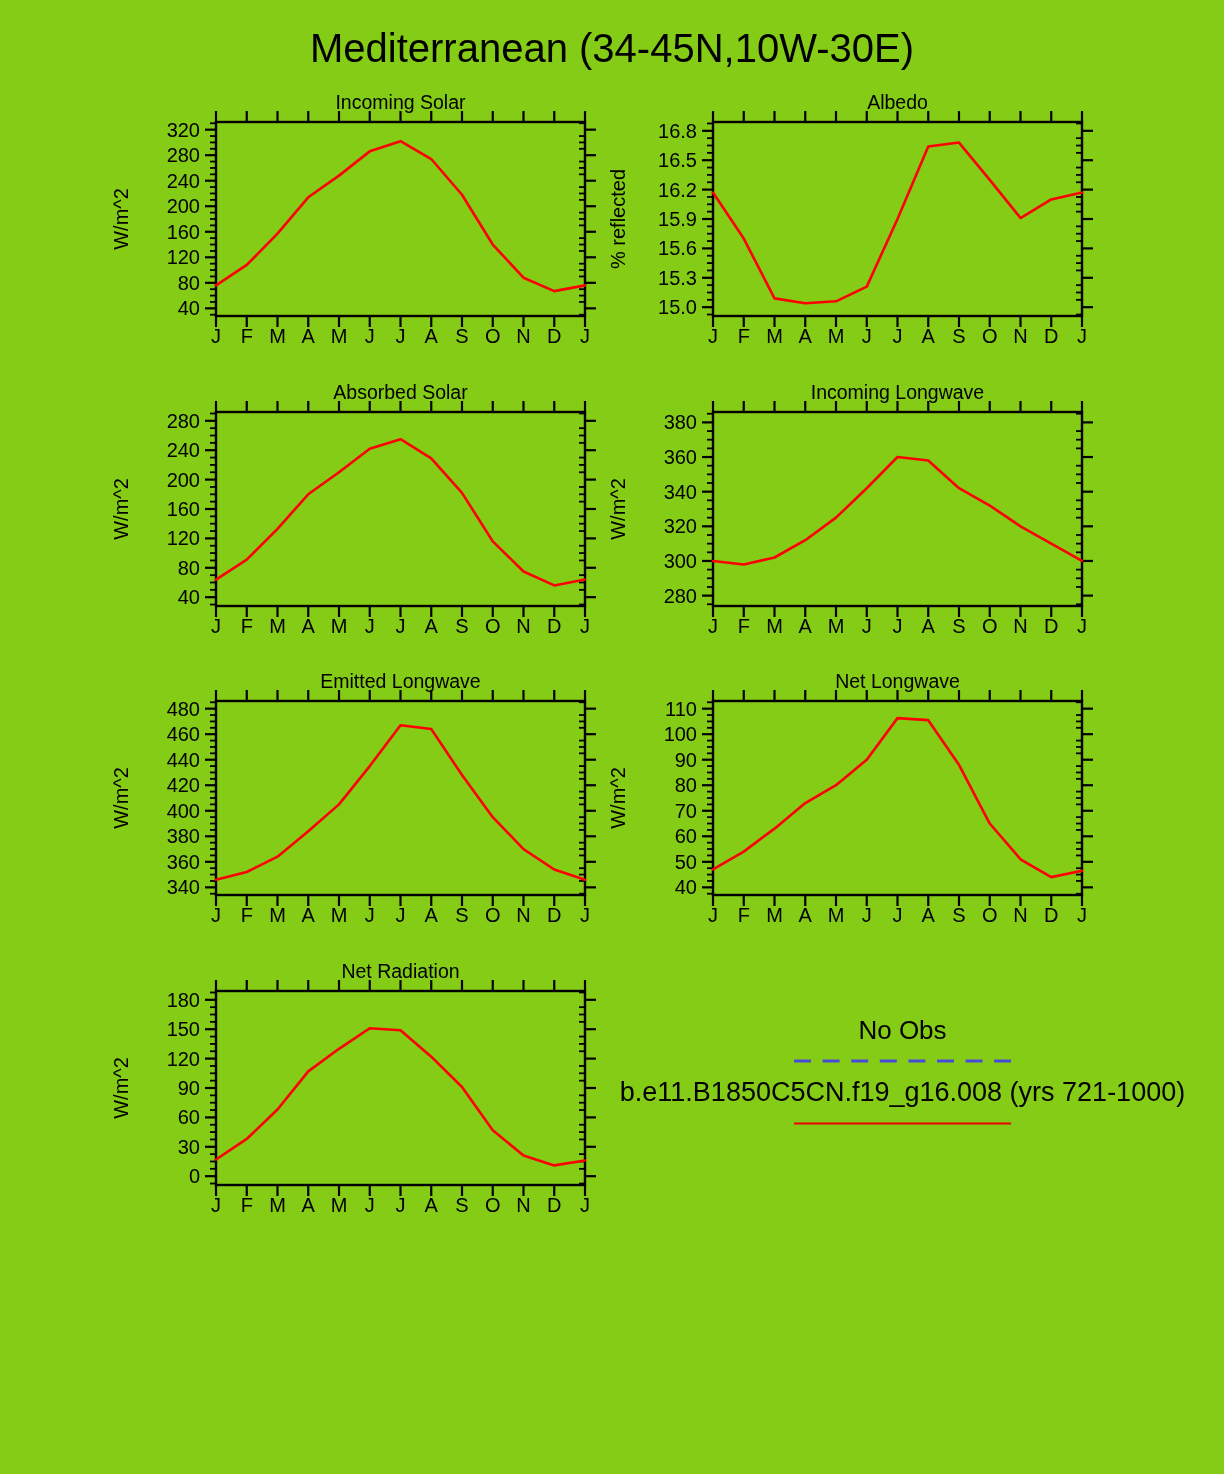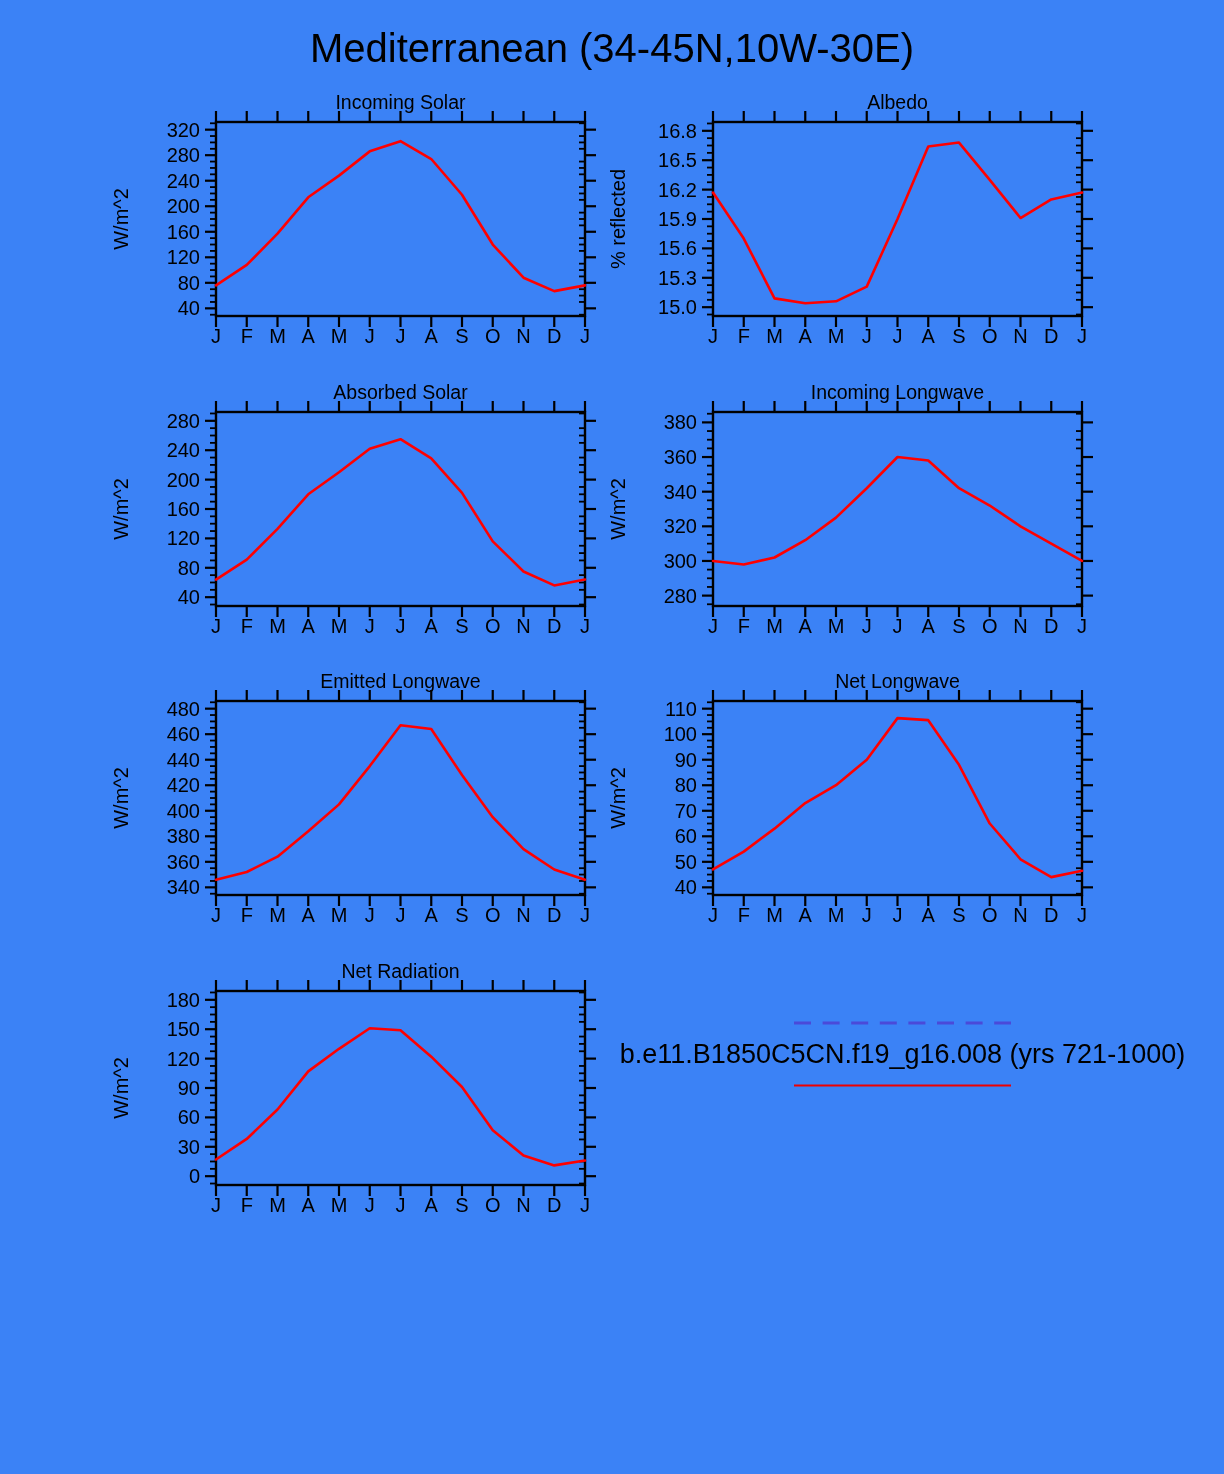--- a/index.html
+++ b/index.html
@@ -6,21 +6,21 @@
     margin: 0;
     padding: 0;
     background: #ffffff;
     font-family: "Liberation Sans", sans-serif;
     color: #000000;
   }
   .page {
     position: relative;
     width: 1224px;
     height: 1474px;
-    background: #3b82f6;
+    background: #84cc16;
     overflow: hidden;
   }
   .main-title {
     position: absolute;
     top: 26px;
     left: 0;
     width: 1224px;
     text-align: center;
     font-size: 40px;
     line-height: 1.1;
@@ -826,20 +826,21 @@
       <line x1="483" y1="53.166666666666686" x2="489" y2="53.166666666666686" stroke="#000000" stroke-width="1.8"></line>
       <line x1="114" y1="38.46969696969697" x2="120" y2="38.46969696969697" stroke="#000000" stroke-width="1.8"></line>
       <line x1="483" y1="38.46969696969697" x2="489" y2="38.46969696969697" stroke="#000000" stroke-width="1.8"></line>
       <rect x="120" y="37" width="369" height="194" fill="none" stroke="#000000" stroke-width="2.4"></rect>
       <polyline points="120,205.5252525252525 150.75,184.94949494949495 181.5,155.55555555555554 212.25,117.34343434343434 243,94.8080808080808 273.75,74.23232323232324 304.5,76.1919191919192 335.25,102.64646464646464 366,133.02020202020202 396.75,176.13131313131314 427.5,201.6060606060606 458.25,211.40404040404042 489,206.50505050505052" fill="none" stroke="#ff0000" stroke-width="2.6" stroke-linejoin="round" stroke-linecap="round"></polyline>
       <text x="304.5" y="24" text-anchor="middle" font-size="19.5">Net Radiation</text>
       <text transform="translate(32 134) rotate(-90)" text-anchor="middle" font-size="20">W/m^2</text>
     </svg>
 
   <div class="legend-block">
+    <div class="legend-obs-label">No Obs</div>
     <svg class="legend-line-svg" width="217" height="4">
       <line x1="0" y1="2" x2="217" y2="2" stroke-width="3" stroke-dasharray="17 11.6" stroke="#4a4ad9"></line>
     </svg>
     <div class="legend-model-label">b.e11.B1850C5CN.f19_g16.008 (yrs 721-1000)</div>
     <svg class="legend-line-svg" width="217" height="3">
       <line x1="0" y1="1.5" x2="217" y2="1.5" stroke-width="1.8" stroke="#ee0000"></line>
     </svg>
   </div>
 
 </div>

